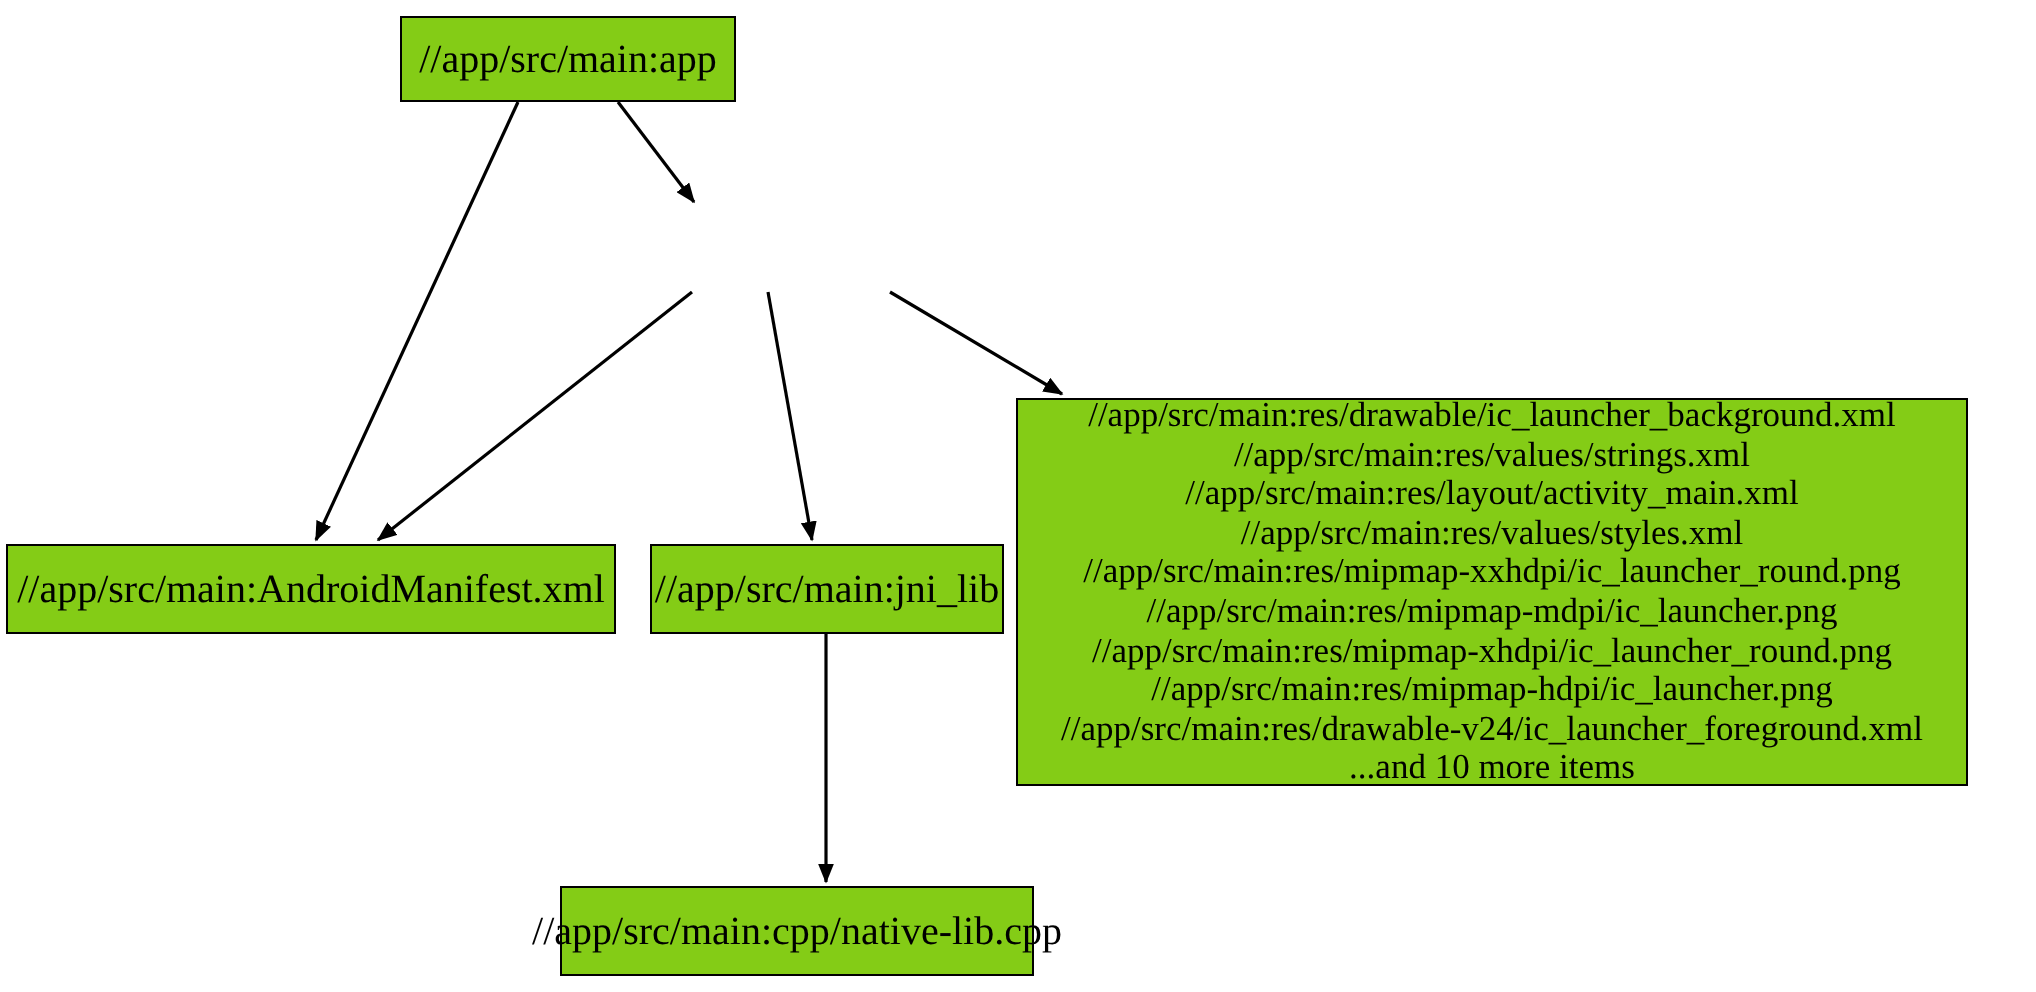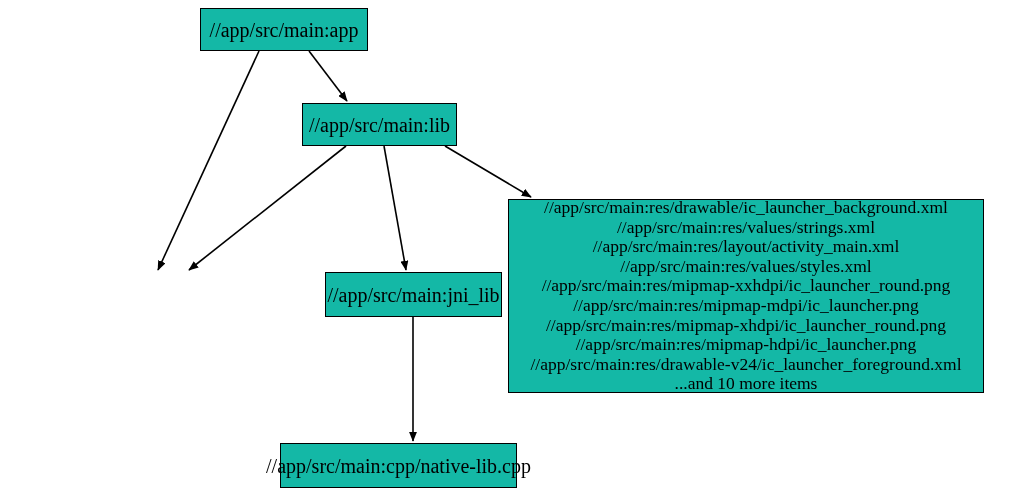--- a/index.html
+++ b/index.html
@@ -20,21 +20,21 @@
     left: 0;
     top: 0;
     width: 1018px;
     height: 496px;
     pointer-events: none;
   }
   .node {
     position: absolute;
     box-sizing: border-box;
     border: 1px solid #000000;
-    background: #14b8a6;
+    background: #84cc16;
     color: #000000;
     display: flex;
     align-items: center;
     justify-content: center;
     text-align: center;
     line-height: 1.0;
     white-space: nowrap;
   }
   .node-label {
     display: block;
@@ -75,24 +75,24 @@
 
     <line x1="445" y1="146" x2="531" y2="197" stroke="#000000" stroke-width="1.6" marker-end="url(#arrowhead)"></line>
 
     <line x1="413" y1="317" x2="413" y2="441" stroke="#000000" stroke-width="1.6" marker-end="url(#arrowhead)"></line>
   </svg>
 
   <div class="node" id="node-app">
     <span class="node-label">//app/src/main:app</span>
   </div>
 
-  <div class="node" id="node-lib">
-    <span class="node-label">//app/src/main:lib</span>
+
+  <div class="node" id="node-manifest">
+    <span class="node-label">//app/src/main:AndroidManifest.xml</span>
   </div>
-
 
   <div class="node" id="node-jnilib">
     <span class="node-label">//app/src/main:jni_lib</span>
   </div>
 
   <div class="node" id="node-cpp">
     <span class="node-label">//app/src/main:cpp/native-lib.cpp</span>
   </div>
 
   <div class="node" id="node-res">

